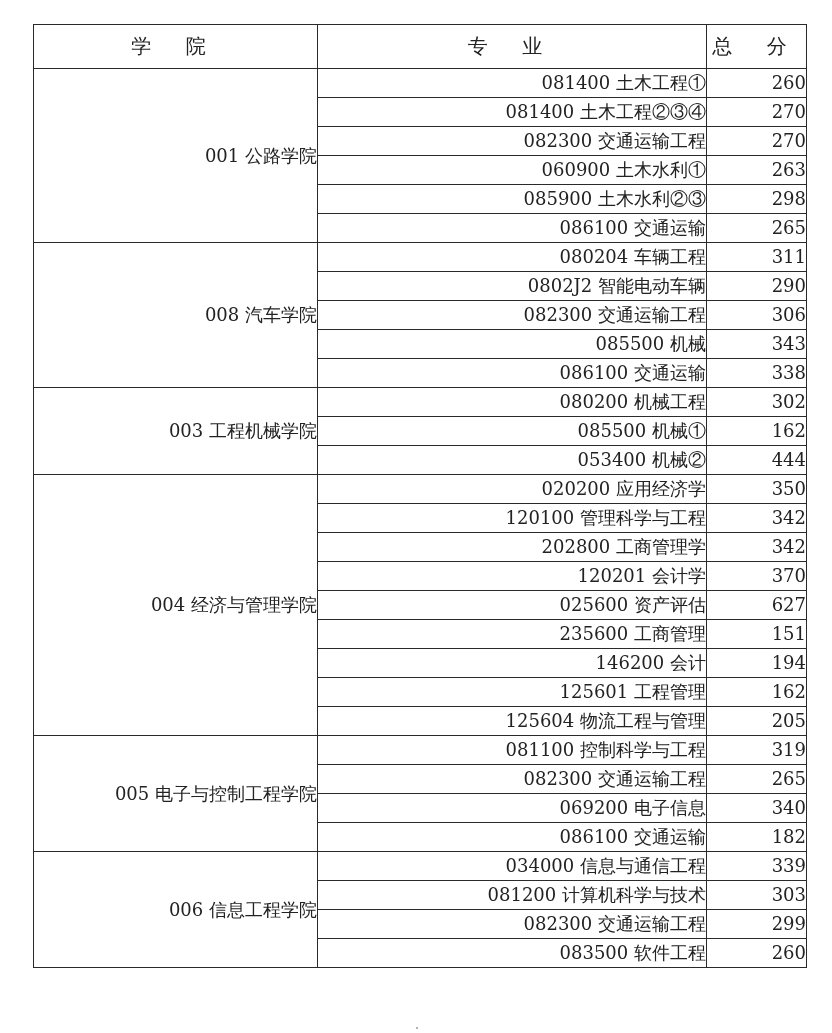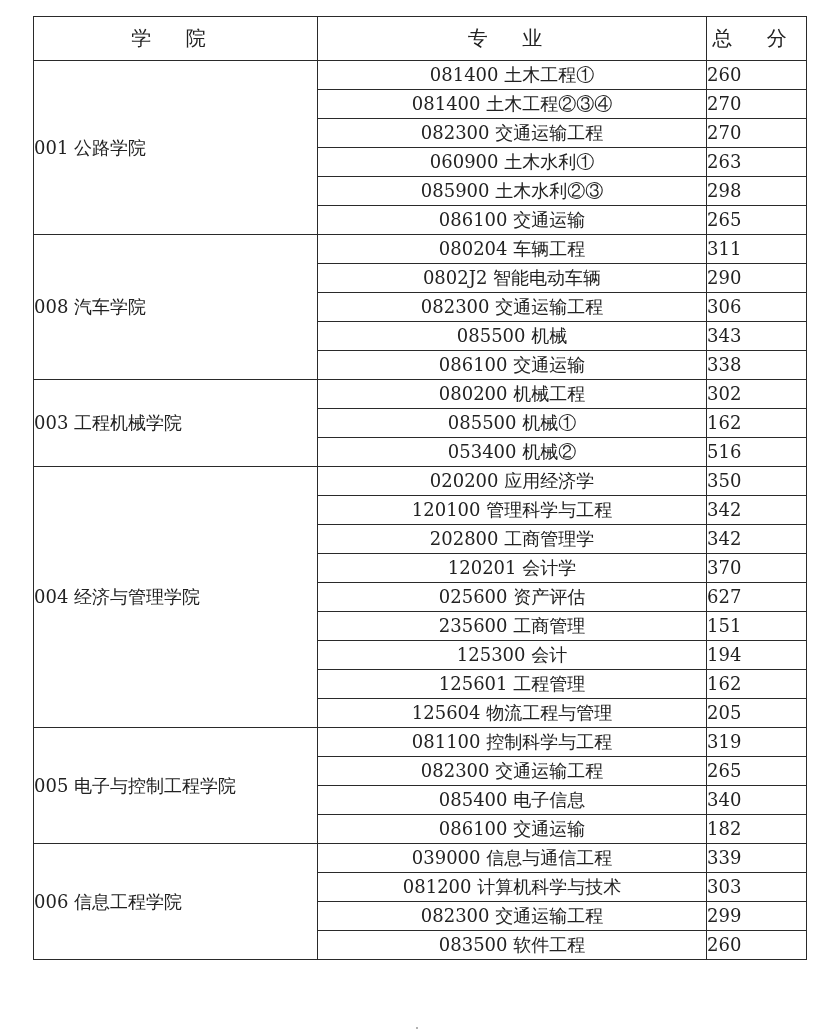--- a/index.html
+++ b/index.html
@@ -1,29 +1,29 @@
 <!DOCTYPE html>
 <html><head>
 <meta charset="utf-8">
 <style>
   html, body { margin:0; padding:0; background:#ffffff; }
   body { width:832px; height:1033px; position:relative; overflow:hidden;
          font-family:"DejaVu Serif","Liberation Serif",serif; color:#222; }
-  table.scores { position:absolute; left:33px; top:16px; width:773px;
+  table.scores { position:absolute; left:33px; top:24px; width:773px;
          border-collapse:collapse; table-layout:fixed; }
   table.scores col.c1 { width:284px; }
   table.scores col.c2 { width:389px; }
   table.scores col.c3 { width:100px; }
   table.scores th, table.scores td { border:1.6px solid #2a2a2a; padding:0; }
   table.scores th { height:43px; font-weight:normal; font-size:20px;
          letter-spacing:14px; text-align:center; }
   table.scores td { height:28px; font-size:18px; line-height:28px; white-space:nowrap; }
-  td.college { text-align:left; vertical-align:middle; font-size:19px; }
-  td.major { padding-left:9px; text-align:center; }
-  td.score { text-align:left; }
+  td.college { text-align:right; vertical-align:middle; font-size:19px; }
+  td.major { padding-left:9px; text-align:right; }
+  td.score { text-align:right; }
   .dot { position:absolute; left:416px; top:1027px; width:2px; height:2px; background:#999; border-radius:1px; }
 </style>
 </head>
 <body>
 
 <table class="scores">
   <colgroup>
       <col class="c1">
       <col class="c2">
       <col class="c3">
@@ -86,21 +86,21 @@
         <td class="college" rowspan="3">003 工程机械学院</td>
         <td class="major">080200 机械工程</td>
         <td class="score">302</td>
       </tr>
       <tr>
         <td class="major">085500 机械①</td>
         <td class="score">162</td>
       </tr>
       <tr>
         <td class="major">053400 机械②</td>
-        <td class="score">516</td>
+        <td class="score">444</td>
       </tr>
       <tr>
         <td class="college" rowspan="9">004 经济与管理学院</td>
         <td class="major">020200 应用经济学</td>
         <td class="score">350</td>
       </tr>
       <tr>
         <td class="major">120100 管理科学与工程</td>
         <td class="score">342</td>
       </tr>
@@ -114,51 +114,51 @@
       </tr>
       <tr>
         <td class="major">025600 资产评估</td>
         <td class="score">627</td>
       </tr>
       <tr>
         <td class="major">235600 工商管理</td>
         <td class="score">151</td>
       </tr>
       <tr>
-        <td class="major">125300 会计</td>
+        <td class="major">146200 会计</td>
         <td class="score">194</td>
       </tr>
       <tr>
         <td class="major">125601 工程管理</td>
         <td class="score">162</td>
       </tr>
       <tr>
         <td class="major">125604 物流工程与管理</td>
         <td class="score">205</td>
       </tr>
       <tr>
         <td class="college" rowspan="4">005 电子与控制工程学院</td>
         <td class="major">081100 控制科学与工程</td>
         <td class="score">319</td>
       </tr>
       <tr>
         <td class="major">082300 交通运输工程</td>
         <td class="score">265</td>
       </tr>
       <tr>
-        <td class="major">085400 电子信息</td>
+        <td class="major">069200 电子信息</td>
         <td class="score">340</td>
       </tr>
       <tr>
         <td class="major">086100 交通运输</td>
         <td class="score">182</td>
       </tr>
       <tr>
         <td class="college" rowspan="4">006 信息工程学院</td>
-        <td class="major">039000 信息与通信工程</td>
+        <td class="major">034000 信息与通信工程</td>
         <td class="score">339</td>
       </tr>
       <tr>
         <td class="major">081200 计算机科学与技术</td>
         <td class="score">303</td>
       </tr>
       <tr>
         <td class="major">082300 交通运输工程</td>
         <td class="score">299</td>
       </tr>

